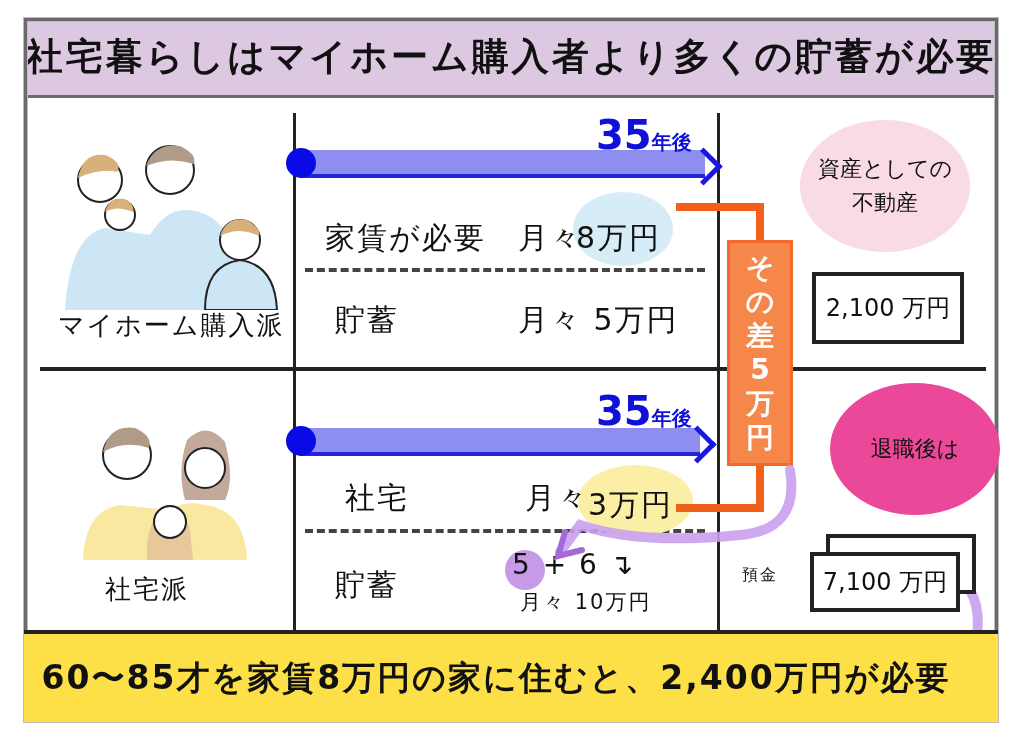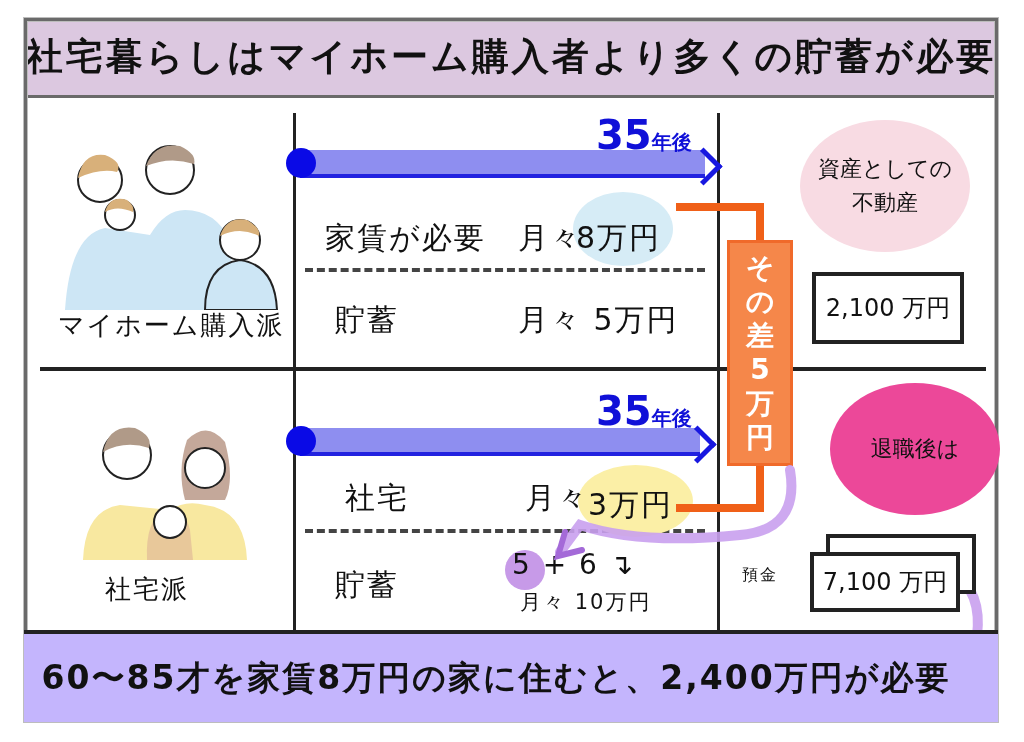--- a/index.html
+++ b/index.html
@@ -16,21 +16,21 @@
   }
   .title-banner {
     position:absolute; left:24px; top:18px; width:974px; height:80px;
     background:#dcc8e0; border-bottom:3px solid #6a6a6a; box-sizing:border-box;
     display:flex; align-items:center; justify-content:center;
   }
   .title-text { font-size:37px; letter-spacing:3px; color:#111; font-weight:bold; }
 
   .bottom-banner {
     position:absolute; left:24px; top:630px; width:974px; height:92px;
-    background:#c4b5fd; border-top:4px solid #222; box-sizing:border-box;
+    background:#fde047; border-top:4px solid #222; box-sizing:border-box;
     display:flex; align-items:center; justify-content:center;
   }
   .bottom-text { font-size:33px; letter-spacing:2px; color:#111; font-weight:bold; margin-left:-30px; }
 
   .hline-mid { position:absolute; left:40px; top:367px; width:946px; height:4px; background:#222; }
   .vline { position:absolute; width:3px; background:#222; }
   .dash { position:absolute; height:0; border-top:4px dashed #444; }
 
   .family {
     position:absolute; display:flex; align-items:flex-end; justify-content:center;

